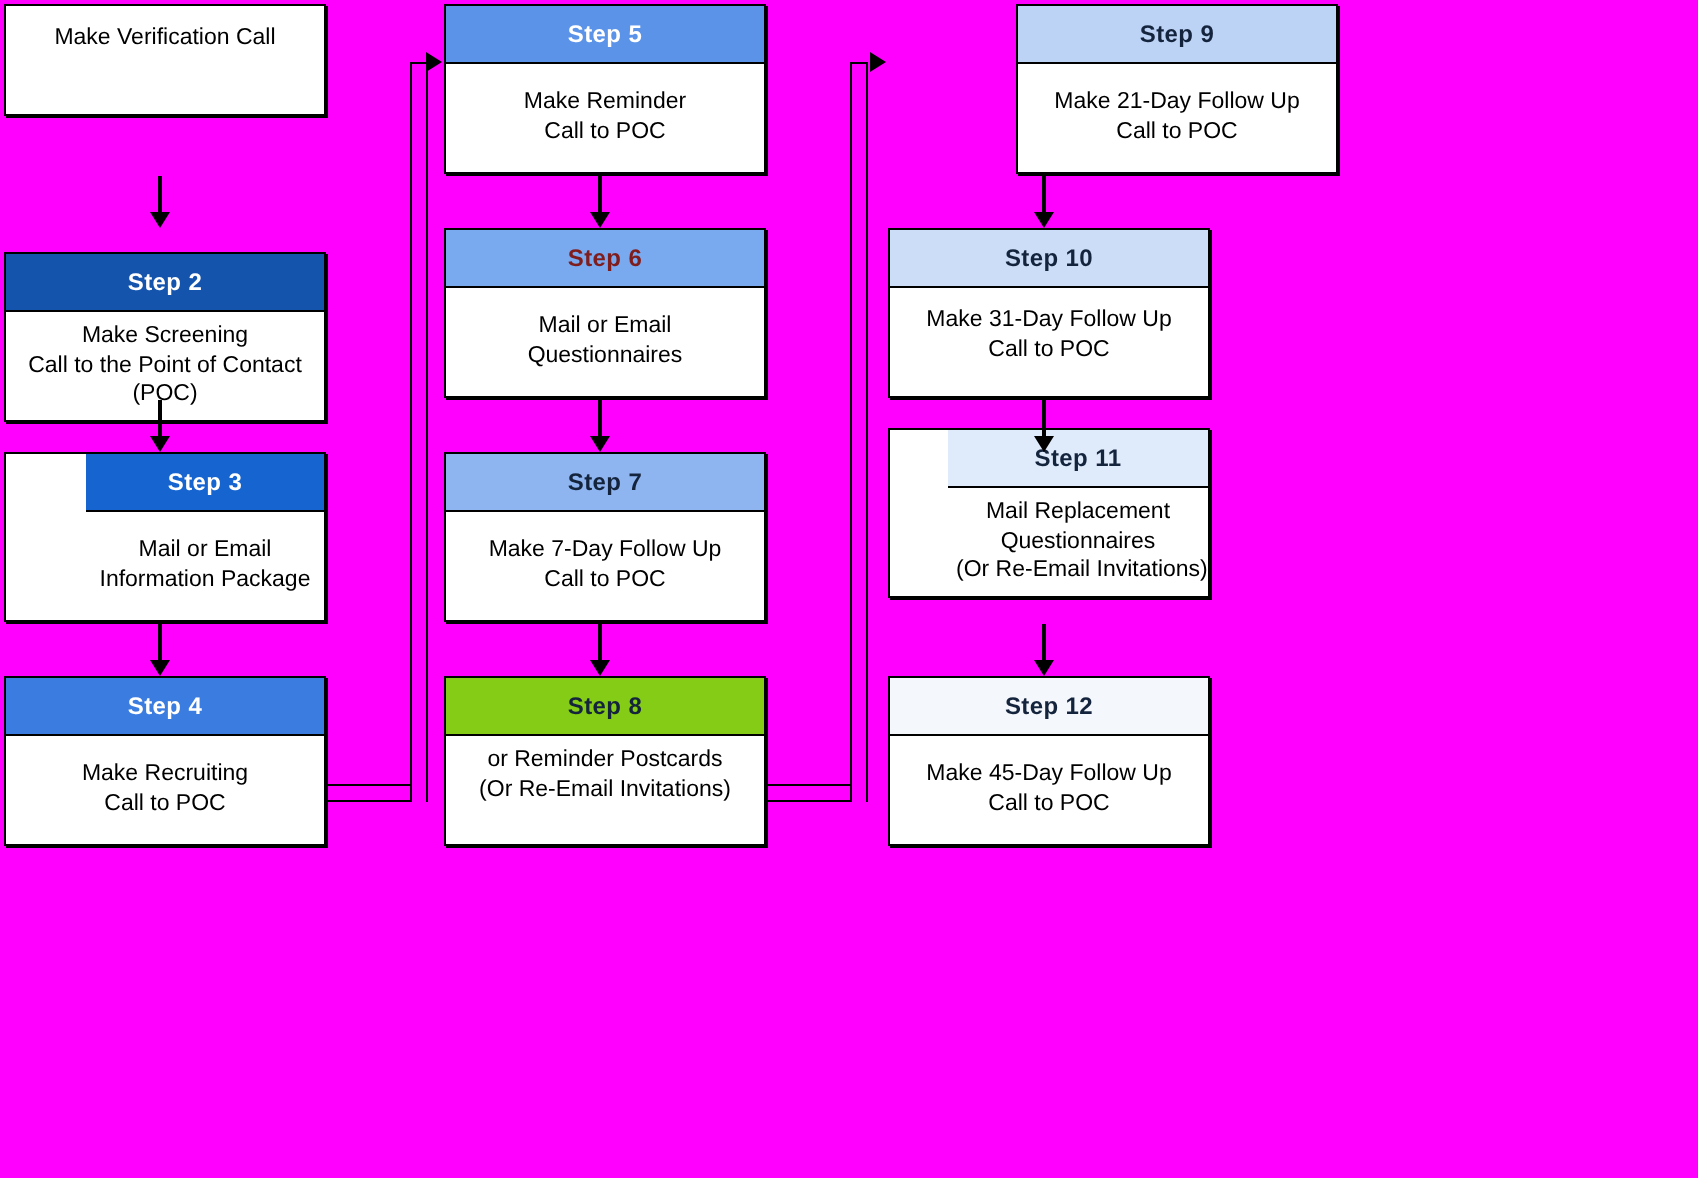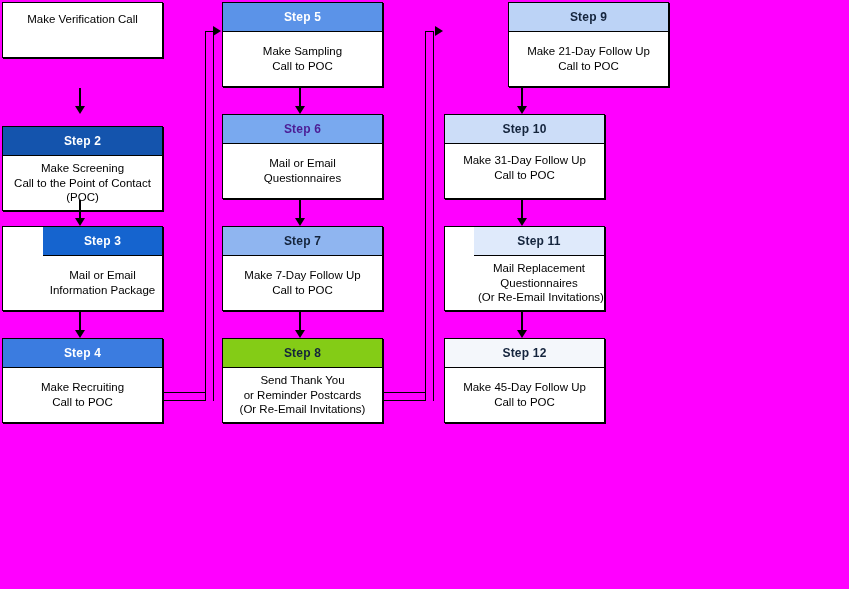--- a/index.html
+++ b/index.html
@@ -58,21 +58,21 @@
     display: block;
     white-space: nowrap;
   }
 
   
   .hdr-1  { background: #123a72; color: #ffffff; }
   .hdr-2  { background: #1454ad; color: #ffffff; }
   .hdr-3  { background: #1564cf; color: #ffffff; }
   .hdr-4  { background: #3b7ce0; color: #ffffff; }
   .hdr-5  { background: #5b93e8; color: #ffffff; }
-  .hdr-6  { background: #79a9ef; color: #4c1d95; }
+  .hdr-6  { background: #79a9ef; color: #7f1d1d; }
   .hdr-7  { background: #8fb5f0; color: #14243c; }
   .hdr-8  { background: #84cc16; color: #14243c; }
   .hdr-9  { background: #bcd3f6; color: #14243c; }
   .hdr-10 { background: #ccddf8; color: #14243c; }
   .hdr-11 { background: #dfeafb; color: #14243c; }
   .hdr-12 { background: #f4f7fb; color: #14243c; }
 
   
   .conn-v {
     position: absolute;
@@ -134,21 +134,21 @@
     <div class="step-header hdr-4">Step 4</div>
     <div class="step-body" style="height:54px; padding-top:12px;">
       <span class="line">Make Recruiting</span>
       <span class="line">Call to POC</span>
     </div>
   </div>
 
   <div class="step-box" style="left:222px; top:2px;">
     <div class="step-header hdr-5">Step 5</div>
     <div class="step-body" style="height:54px; padding-top:12px;">
-      <span class="line">Make Sampling</span>
+      <span class="line">Make Reminder</span>
       <span class="line">Call to POC</span>
     </div>
   </div>
 
   <div class="step-box" style="left:222px; top:114px;">
     <div class="step-header hdr-6">Step 6</div>
     <div class="step-body" style="height:54px; padding-top:12px;">
       <span class="line">Mail or Email</span>
       <span class="line">Questionnaires</span>
     </div>
@@ -158,21 +158,20 @@
     <div class="step-header hdr-7">Step 7</div>
     <div class="step-body" style="height:54px; padding-top:12px;">
       <span class="line">Make 7-Day Follow Up</span>
       <span class="line">Call to POC</span>
     </div>
   </div>
 
   <div class="step-box" style="left:222px; top:338px;">
     <div class="step-header hdr-8">Step 8</div>
     <div class="step-body" style="height:54px; padding-top:5px;">
-      <span class="line">Send Thank You</span>
       <span class="line">or Reminder Postcards</span>
       <span class="line">(Or Re-Email Invitations)</span>
     </div>
   </div>
 
   <div class="step-box" style="left:468px; top:2px;margin-left:40px;">
     <div class="step-header hdr-9">Step 9</div>
     <div class="step-body" style="height:54px; padding-top:12px;">
       <span class="line">Make 21-Day Follow Up</span>
       <span class="line">Call to POC</span>
@@ -180,21 +179,21 @@
   </div>
 
   <div class="step-box" style="left:444px; top:114px;">
     <div class="step-header hdr-10">Step 10</div>
     <div class="step-body" style="height:54px; border-radius:14px;">
       <span class="line">Make 31-Day Follow Up</span>
       <span class="line">Call to POC</span>
     </div>
   </div>
 
-  <div class="step-box" style="left:444px; top:226px;padding-left:29px;">
+  <div class="step-box" style="left:444px; top:214px;padding-left:29px;">
     <div class="step-header hdr-11">Step 11</div>
     <div class="step-body" style="height:54px; padding-top:5px;">
       <span class="line">Mail Replacement</span>
       <span class="line">Questionnaires</span>
       <span class="line">(Or Re-Email Invitations)</span>
     </div>
   </div>
 
   <div class="step-box" style="left:444px; top:338px;">
     <div class="step-header hdr-12">Step 12</div>

